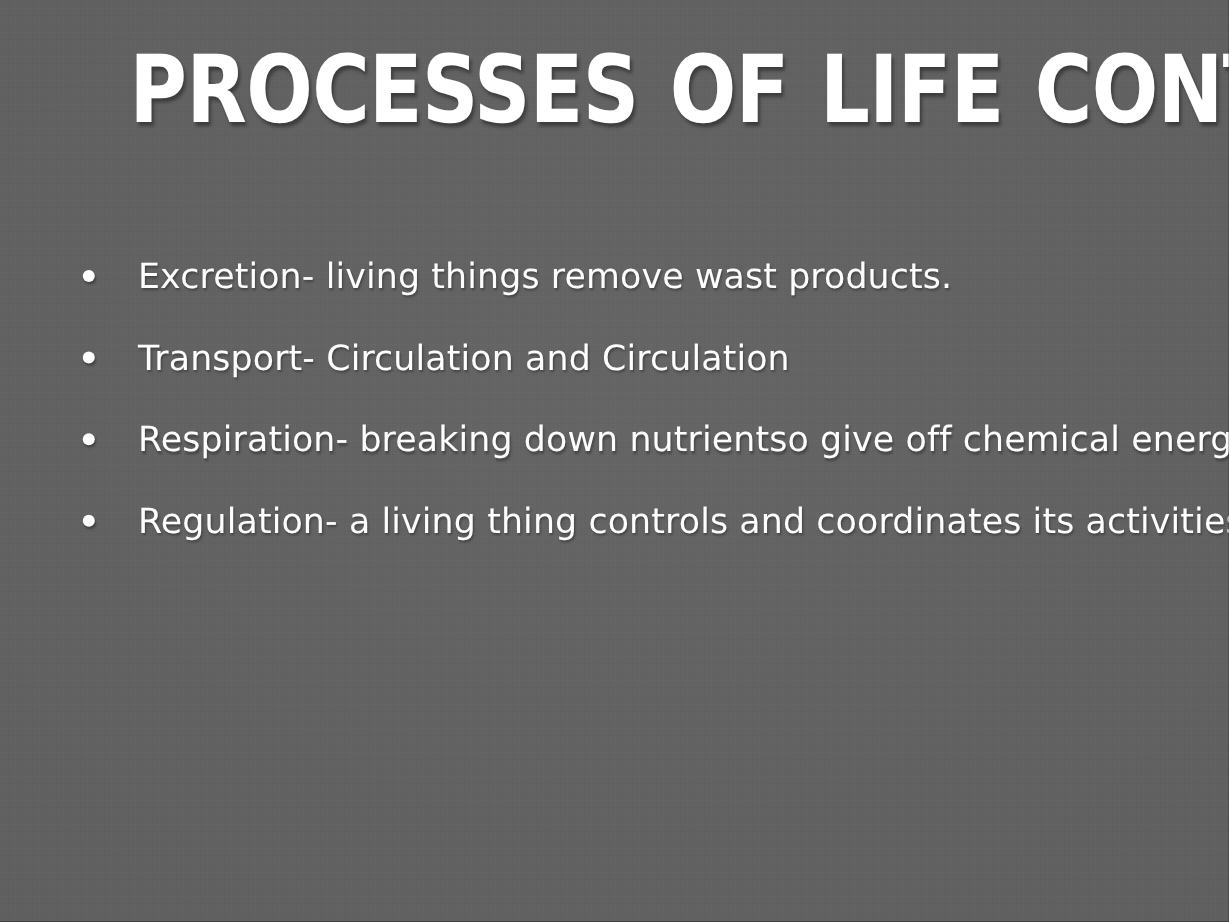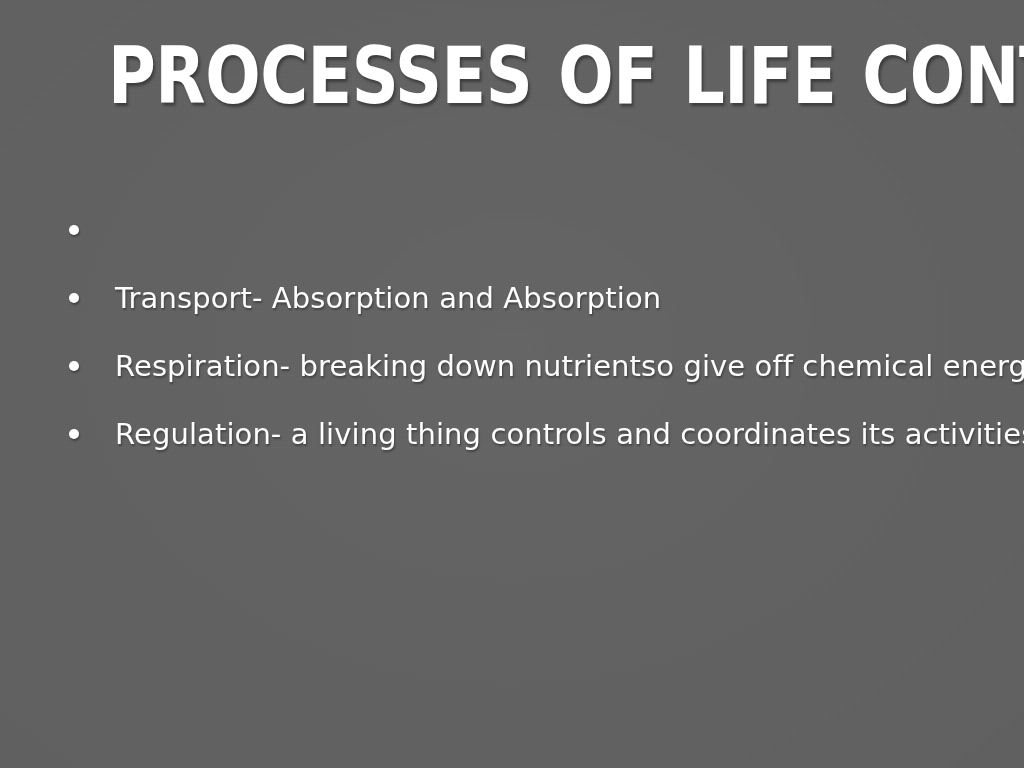--- a/index.html
+++ b/index.html
@@ -117,25 +117,26 @@
 <body>
 
 <div id="slide">
 
   <h1 id="slide-title">PROCESSES OF LIFE CONT...</h1>
 
   <ul id="bullet-list">
 
     <li class="bullet-item">
       <span class="bullet-dot"></span>
+      <span class="bullet-text">Excretion- living things remove wast products.</span>
     </li>
 
     <li class="bullet-item">
       <span class="bullet-dot"></span>
-      <span class="bullet-text">Transport- Absorption and Absorption</span>
+      <span class="bullet-text">Transport- Circulation and Circulation</span>
     </li>
 
 
     <li class="bullet-item">
       <span class="bullet-dot"></span>
       <span class="bullet-text">Respiration- breaking down nutrientso give off chemical energy.</span>
     </li>
 
     <li class="bullet-item">
       <span class="bullet-dot"></span>

